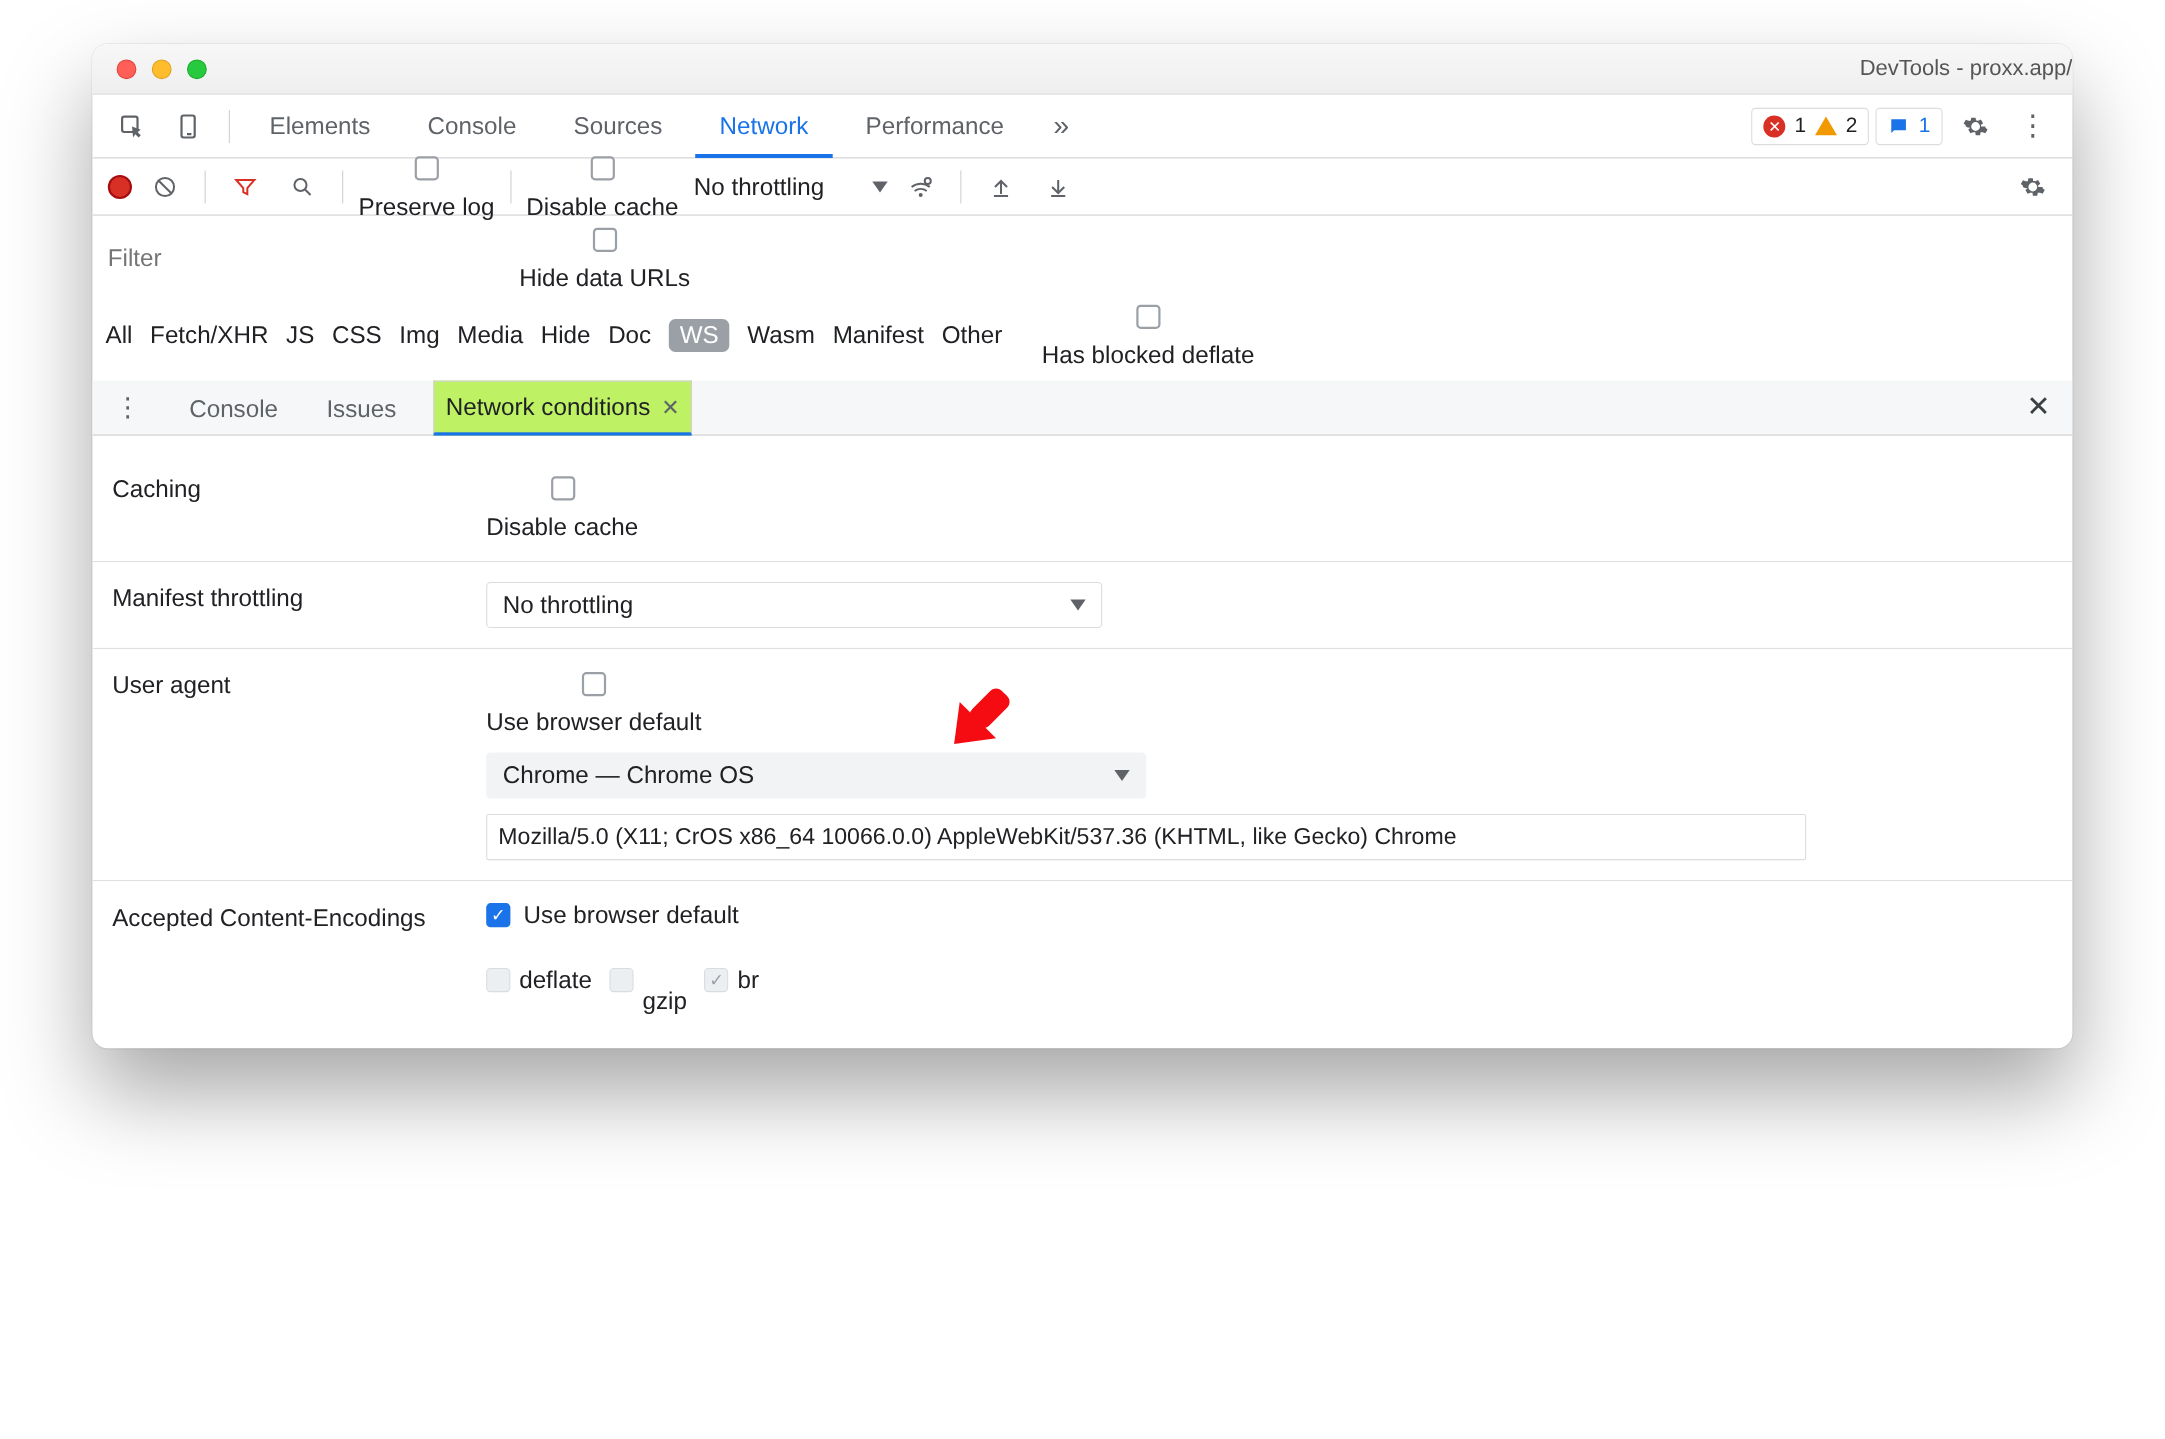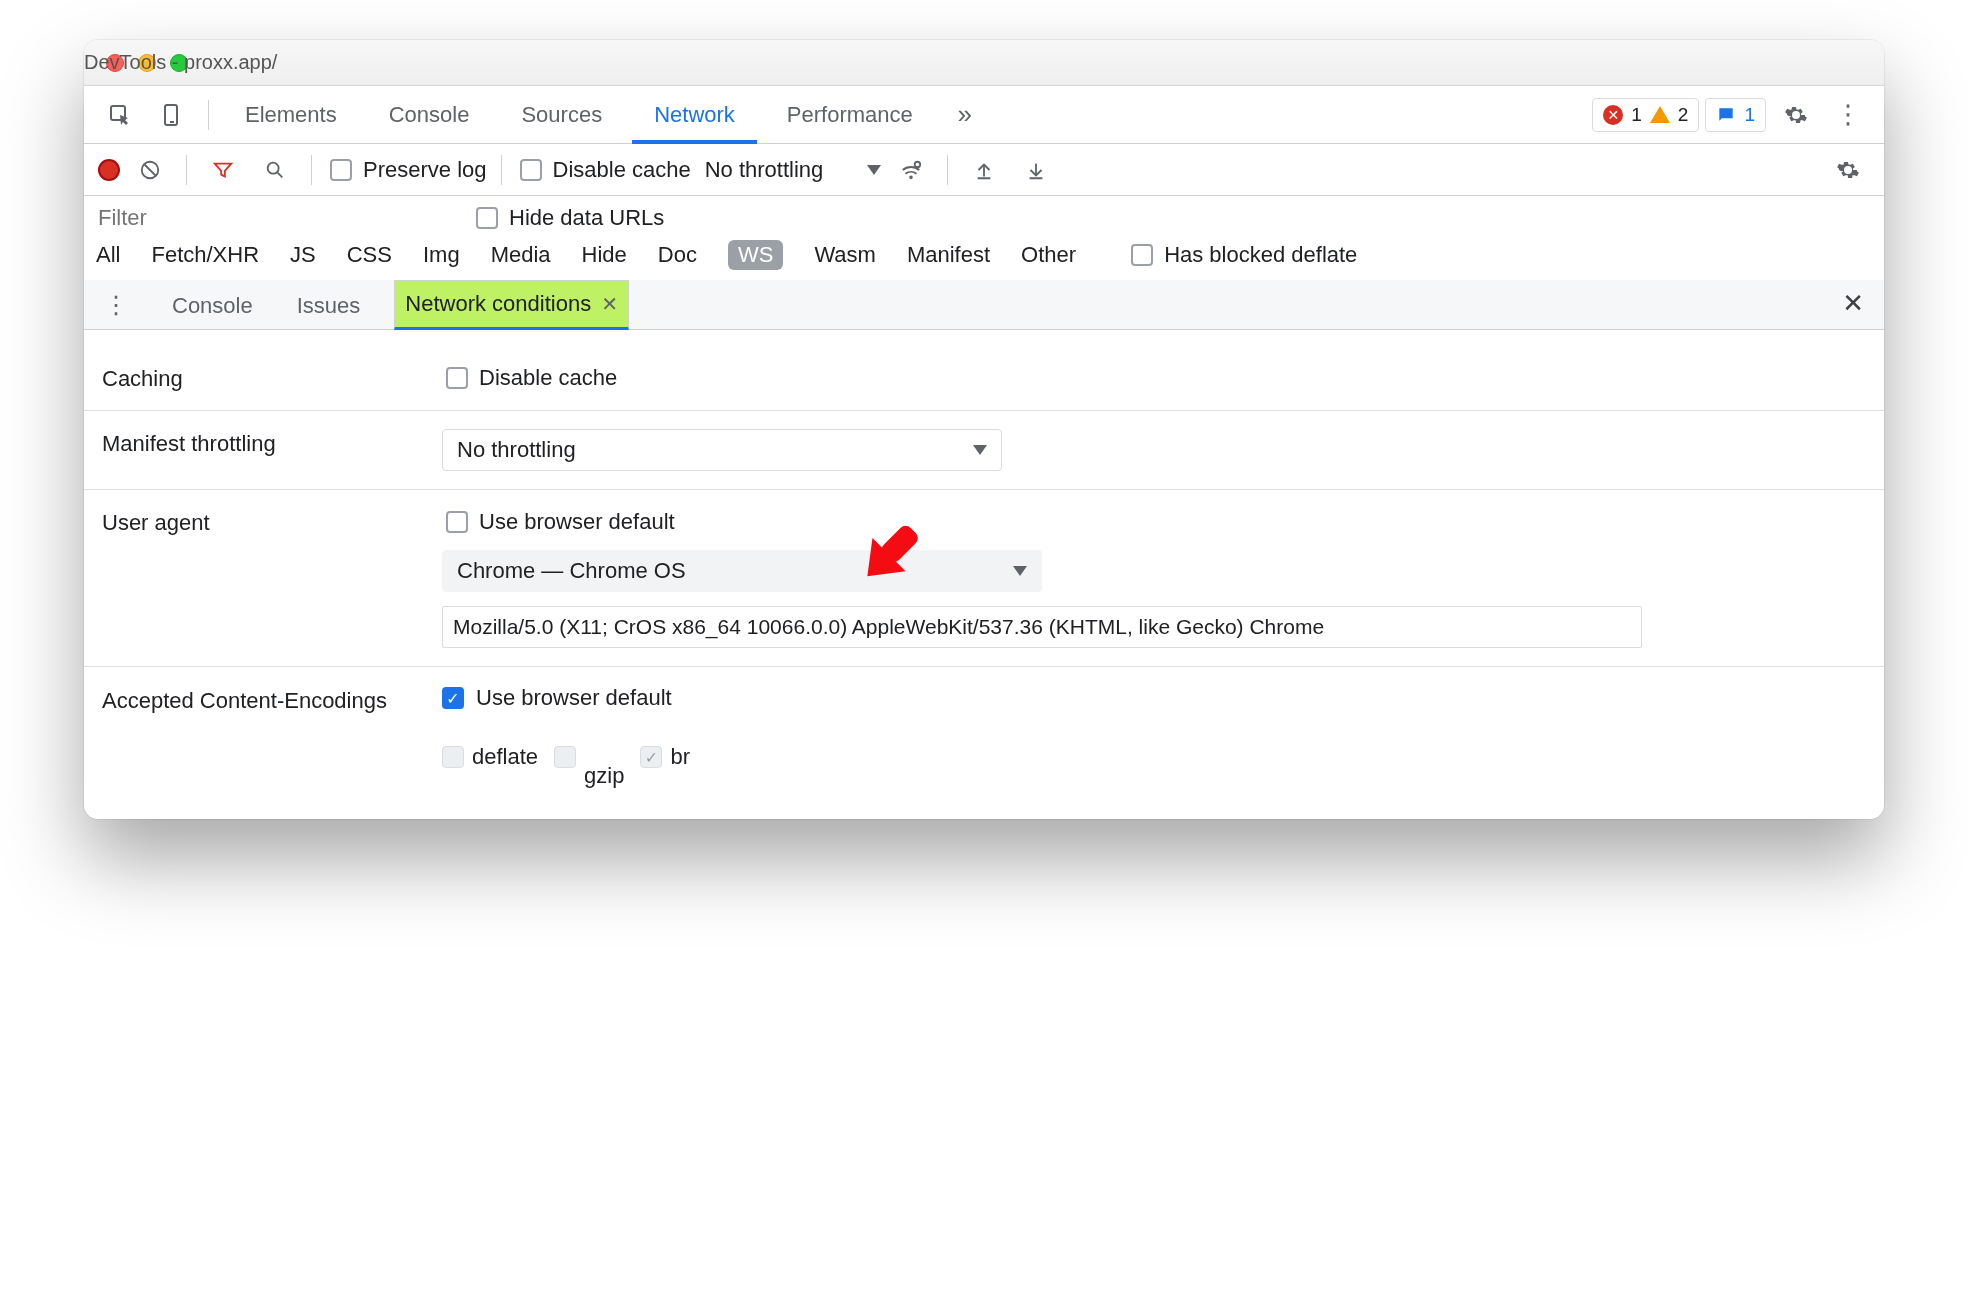--- a/index.html
+++ b/index.html
@@ -46,21 +46,21 @@
   }
   .traffic-lights span {
     width: 18px; height: 18px; border-radius: 50%;
     display: inline-block;
   }
   .dot-red    { background:#ff5f56; border:1px solid #e0443e; }
   .dot-yellow { background:#ffbd2e; border:1px solid #dea123; }
   .dot-green  { background:#27c93f; border:1px solid #1aab29; }
   .titlebar .title {
     position:absolute; left:0; right:0;
-    text-align:left;
+    text-align:right;
     font-size: 20px;
     color:#555;
     pointer-events:none;
   }
 
   
   .main-tabs {
     height: 58px;
     border-bottom: 1px solid #d0d0d0;
     display:flex;
@@ -110,21 +110,21 @@
   .net-toolbar {
     height:52px;
     border-bottom:1px solid #d0d0d0;
     display:flex; align-items:center;
     padding:0 14px;
     gap:8px;
     color:#5f6368;
   }
   .rec-dot { width:22px;height:22px;border-radius:50%;background:#d93025;border:2px solid #a50e0e; }
   .check {
-    display:inline-flex;align-items:center;gap:8px;font-size:22px;color:#202124;
+    display:inline-flex;align-items:center;gap:8px;font-size:22px;color:#202124;flex-direction:column;
   }
   .check input[type="checkbox"]{
     width:22px;height:22px; accent-color:#1a73e8;
   }
   .check input[type="checkbox"].off{
     appearance:none;border:2px solid #9aa0a6;border-radius:4px;background:#fff;
   }
   .select-like {
     display:flex; align-items:center; gap:10px; font-size:22px; color:#202124;
   }
@@ -139,21 +139,21 @@
     font-size:22px;
   }
   .filter-row input[type="text"]{
     border:none; outline:none; font-size:22px; width:340px;
     color:#80868b;
   }
 
   
   .type-row {
     padding: 4px 12px 10px;
-    display:flex; align-items:center; flex-wrap:wrap; gap:31px;
+    display:flex; align-items:center; flex-wrap:wrap; gap:16px;
     font-size:22px;
   }
   .type-row .pill {
     color:#202124;
   }
   .type-row .pill.sel {
     background:#9aa0a6;border-radius:6px;color:#fff;padding:2px 10px;
   }
 
   .blk-row { padding: 6px 12px 14px; font-size:22px; border-bottom:1px solid #d0d0d0;}

